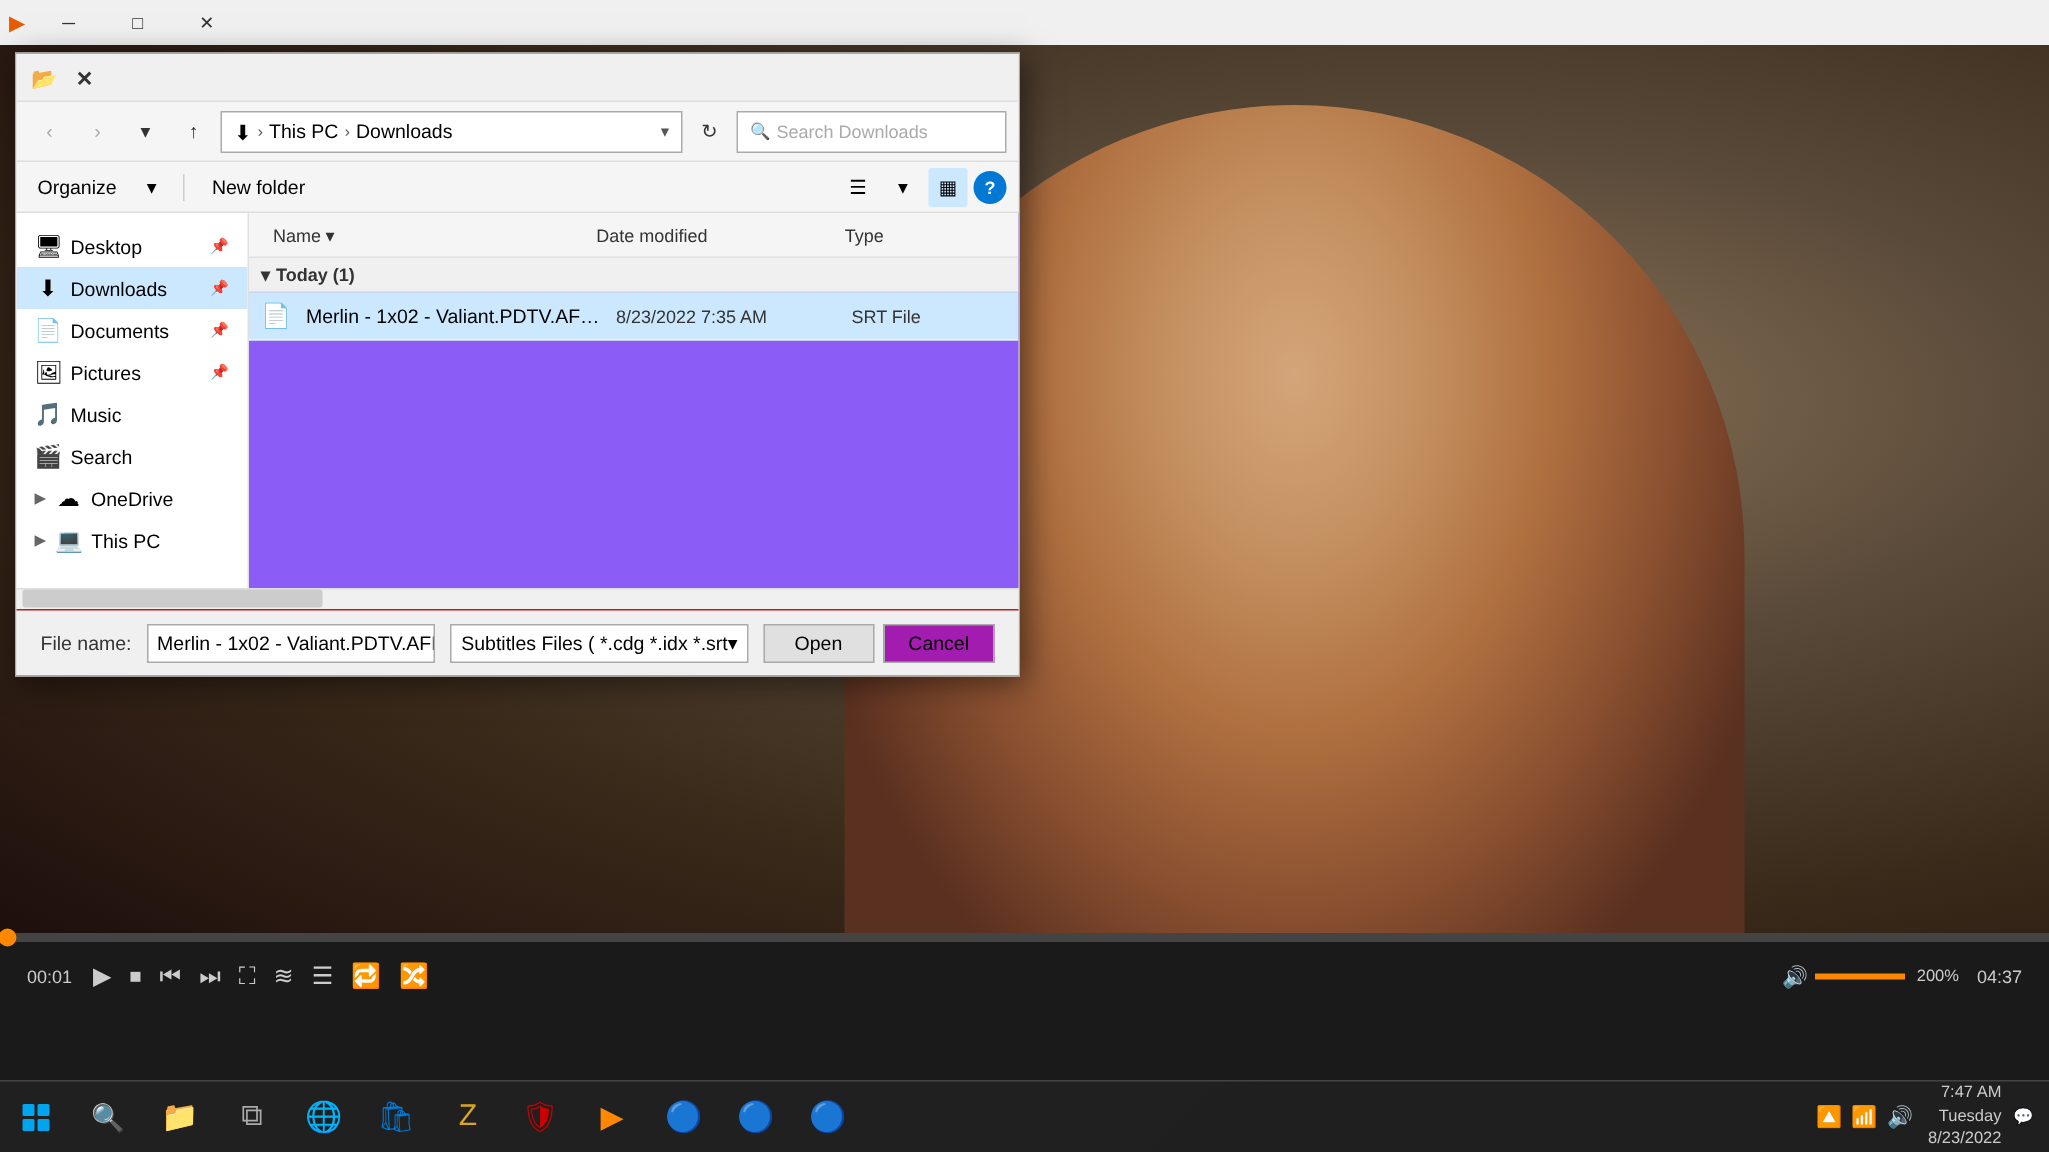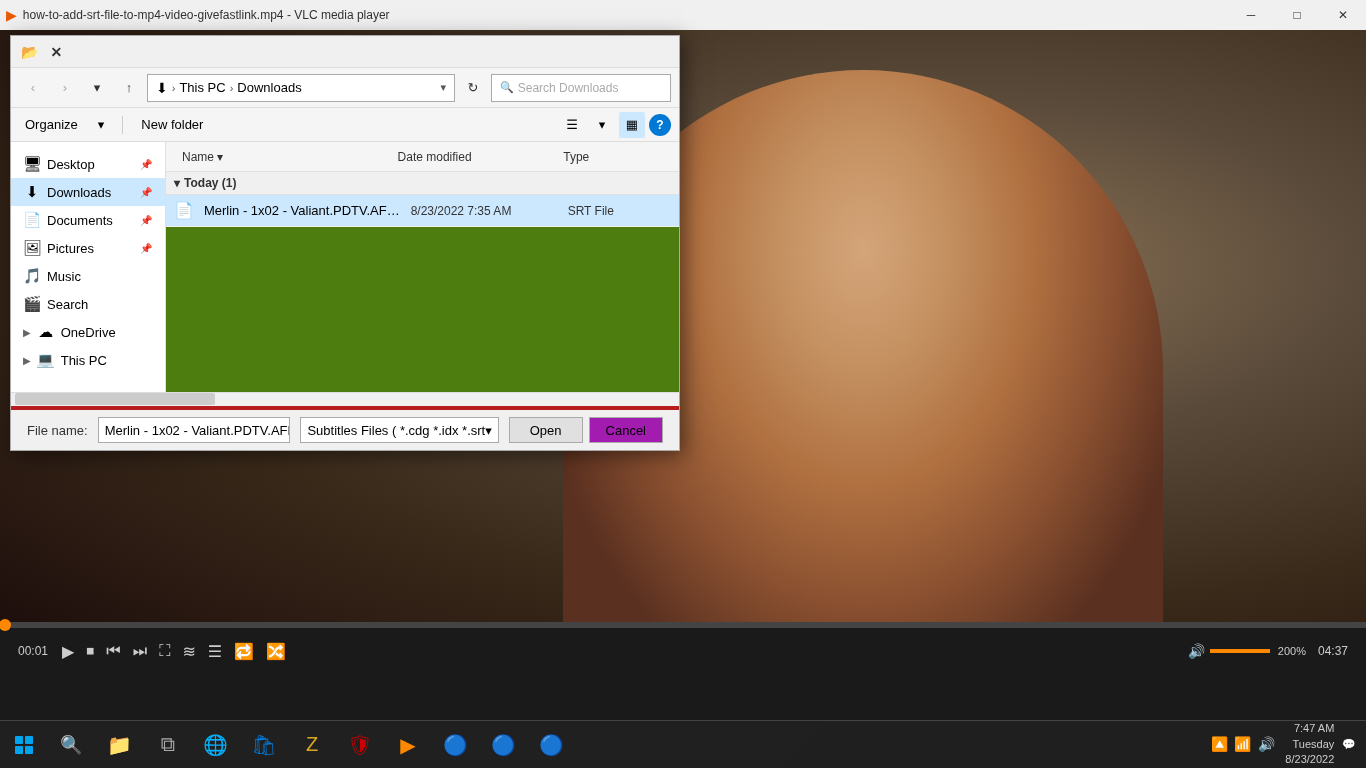--- a/index.html
+++ b/index.html
@@ -168,21 +168,21 @@
     .sidebar-item {
       display: flex; align-items: center; padding: 5px 12px;
       font-size: 13px; cursor: pointer; gap: 6px;
       position: relative;
     }
     .sidebar-item.active { background: #cce8ff; }
     .sidebar-icon { font-size: 15px; width: 18px; text-align: center; flex-shrink: 0; }
     .sidebar-text { flex: 1; white-space: nowrap; overflow: hidden; text-overflow: ellipsis; }
     .sidebar-pin { font-size: 10px; color: #666; margin-left: 2px; }
 
-    .file-list { flex: 1; overflow-y: auto; background: #4d7c0f; }
+    .file-list { flex: 1; overflow-y: auto; background: #8b5cf6; }
     .file-list-header {
       display: flex; height: 30px; align-items: center;
       border-bottom: 1px solid #e0e0e0; background: #f5f5f5;
       font-size: 12px; color: #333; padding: 0 8px; gap: 0;
     }
     .col-name { flex: 2; padding: 0 8px; }
     .col-date { flex: 1.5; padding: 0 8px; }
     .col-type { flex: 1; padding: 0 8px; }
     .col-sort { display: flex; align-items: center; gap: 3px; cursor: pointer; }
 
@@ -203,21 +203,21 @@
     .file-date { flex: 1.5; font-size: 12px; color: #333; padding: 0 4px; }
     .file-type { flex: 1; font-size: 12px; color: #333; padding: 0 4px; }
 
     
     .scrollbar-area { height: 14px; background: #f5f5f5; border-top: 1px solid #e0e0e0; }
 
     
     .bottom-bar {
       height: 44px; background: #f0f0f0;
       display: flex; align-items: center; padding: 0 16px;
-      border-top: 4px solid #b91c1c; gap: 10px;
+      border-top: 1px solid #b91c1c; gap: 10px;
       font-size: 13px;
     }
     .file-name-label { color: #333; white-space: nowrap; }
     .file-name-input {
       flex: 1; height: 26px; border: 1px solid #aaa;
       padding: 0 6px; font-size: 13px; max-width: 250px;
       display: flex; align-items: center; background: white;
       overflow: hidden; white-space: nowrap; cursor: text;
     }
     .file-type-dropdown {
@@ -251,21 +251,20 @@
     .win-logo-sq { background: #00a4ef; border-radius: 1px; }
     .win-logo-sq:nth-child(2) { background: #00a4ef; }
     .win-logo-sq:nth-child(3) { background: #00a4ef; }
     .win-logo-sq:nth-child(4) { background: #00a4ef; }
   </style>
 </head>
 <body>
 
 <div class="titlebar">
   <span class="titlebar-icon">▶</span>
-  <span class="titlebar-text">how-to-add-srt-file-to-mp4-video-givefastlink.mp4 - VLC media player</span>
   <div class="titlebar-btns">
     <div class="titlebar-btn">─</div>
     <div class="titlebar-btn">□</div>
     <div class="titlebar-btn close">✕</div>
   </div>
 </div>
 
 <div class="vlc-bg">
   <div class="vlc-person">
     <div class="person-shape"></div>

